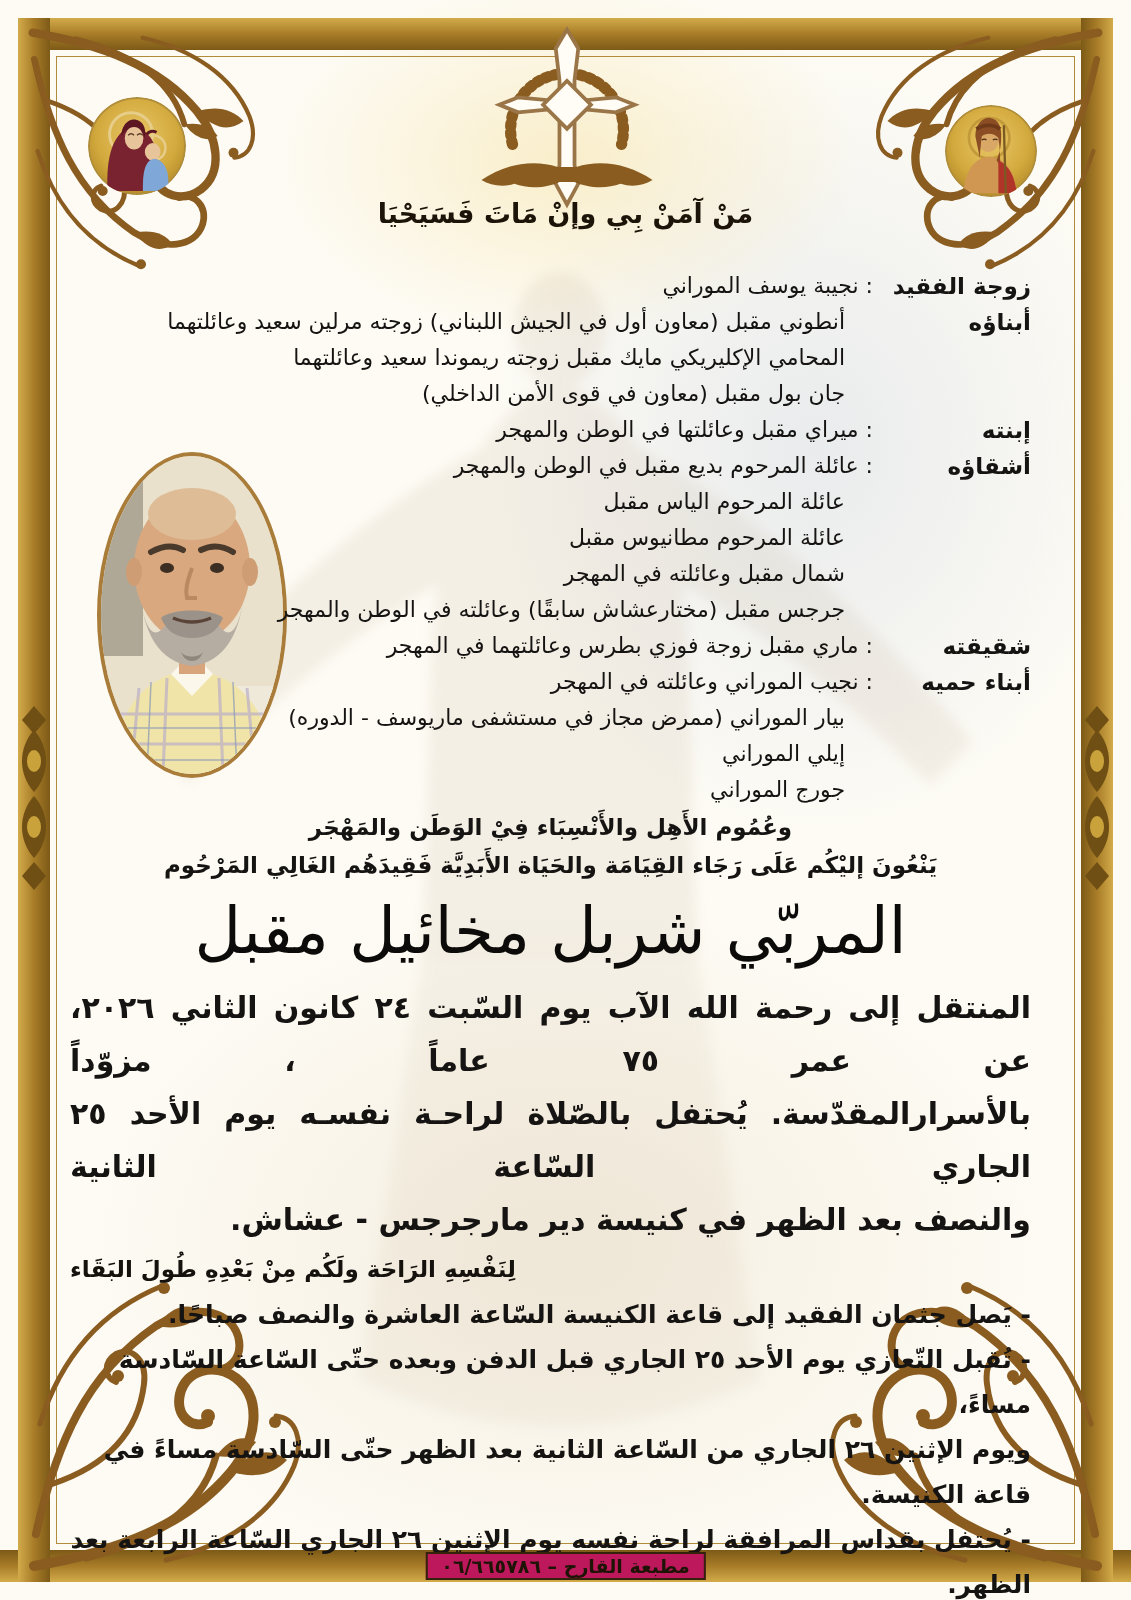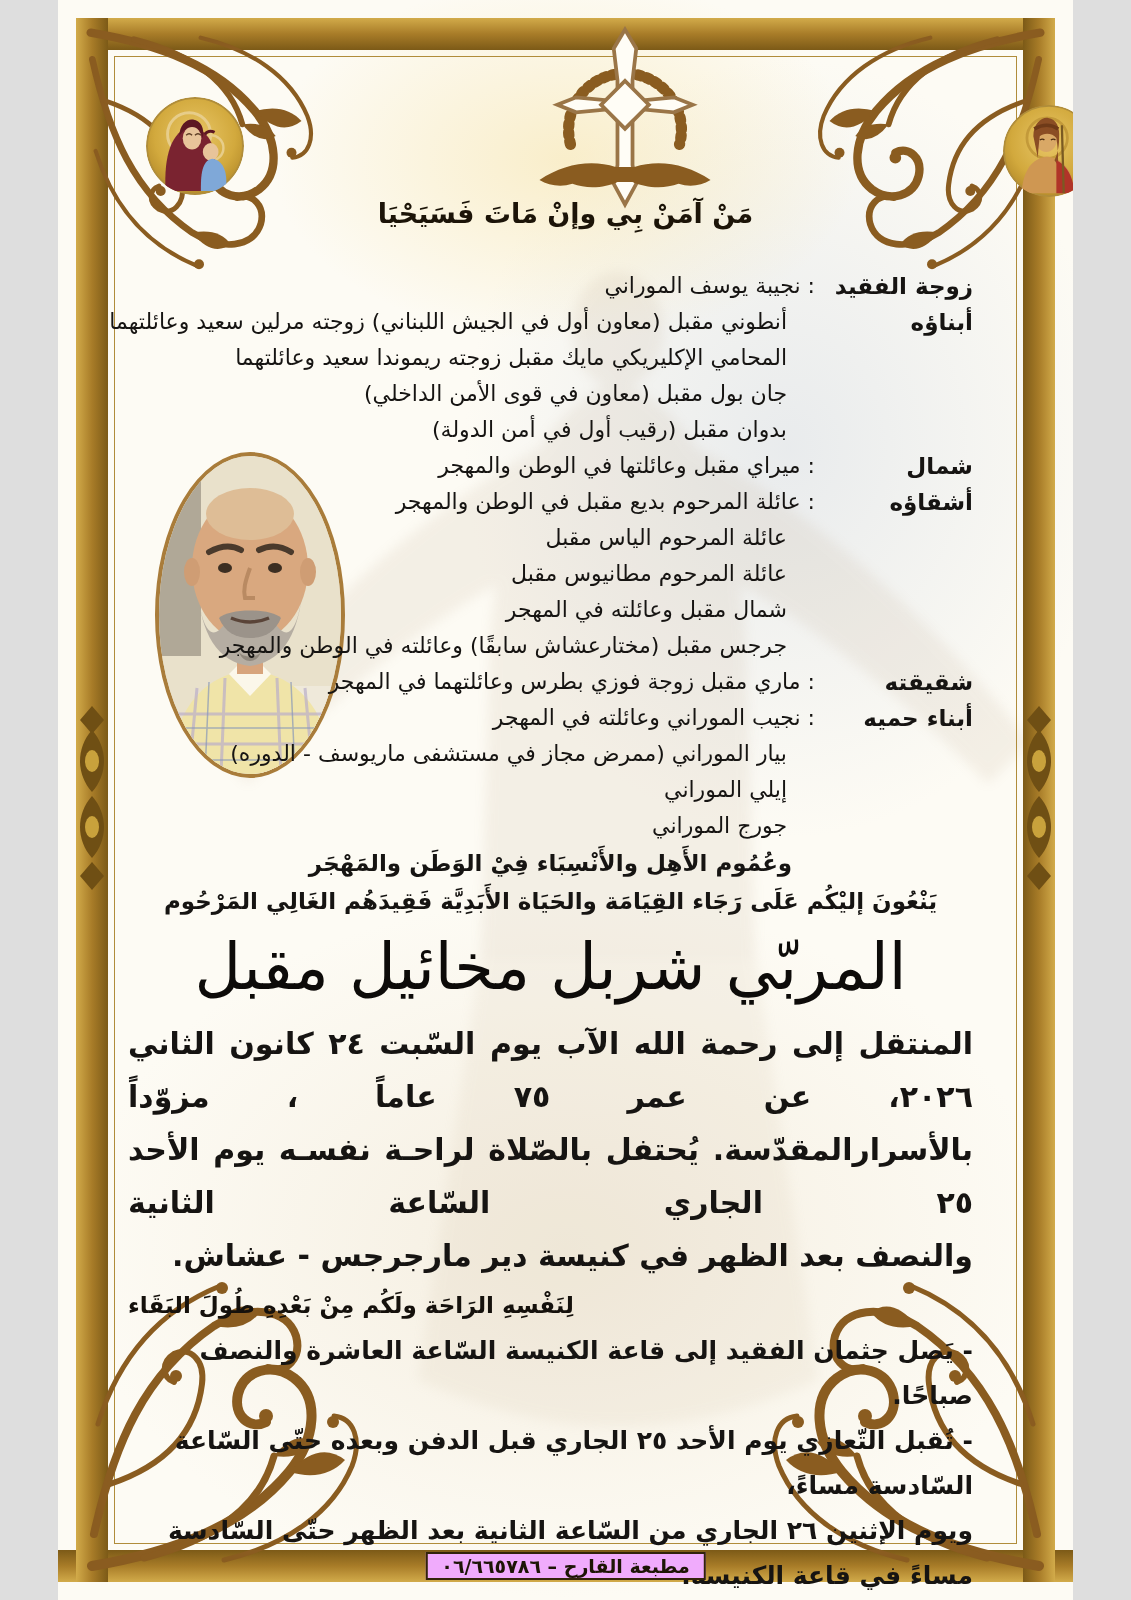--- a/index.html
+++ b/index.html
@@ -1,18 +1,18 @@
 <!DOCTYPE html>
 <html lang="ar" dir="rtl"><head>
 <meta charset="utf-8">
 <style>
   html,body{margin:0;padding:0;background:#dedede;}
   .page{
     position:relative;
-    width:1015px;height:1600px;
+    width:1131px;height:1600px;
     margin:0 auto;
     background:#fdfbf4;
     overflow:hidden;
     font-family:"DejaVu Sans", sans-serif;
     direction:rtl;
     color:#161412;
   }
   
   .bg-glow{
     position:absolute;inset:0;z-index:0;
@@ -68,21 +68,21 @@
   .closing-line{font-weight:bold;font-size:23px;line-height:38px;text-align:center;}
   .big-name{font-weight:normal;font-size:64px;line-height:95px;text-align:center;letter-spacing:0;color:#0d0b09;}
   .ann{margin-top:2px;}
   .ann-line{font-weight:bold;font-size:30px;line-height:53px;text-align:justify;text-align-last:justify;}
   .ann-line.last{text-align:center;text-align-last:right;}
   .cond-verse{font-weight:bold;font-size:23px;line-height:46px;text-align:left;color:#15110c;}
   .note-line{font-weight:bold;font-size:25px;line-height:45px;text-align:right;}
   
   .print-box{
     position:absolute;z-index:6;bottom:20px;left:50%;transform:translateX(-50%);
-    background:#f0abfc;border:2px solid #32230a;
+    background:#be185d;border:2px solid #32230a;
     padding:1px 14px;font-weight:bold;font-size:19px;color:#1d1405;white-space:nowrap;
   }
 </style>
 </head>
 <body>
 
 <div class="page">
 
   <svg width="0" height="0" style="position:absolute">
     <defs>
@@ -234,26 +234,25 @@
         <div class="fam-line">: نجيبة يوسف الموراني</div>
       </div>
     </div>
 
     <div class="fam-row">
       <div class="fam-label">أبناؤه</div>
       <div class="fam-lines">
         <div class="fam-line cont">أنطوني مقبل (معاون أول في الجيش اللبناني) زوجته مرلين سعيد وعائلتهما</div>
         <div class="fam-line cont">المحامي الإكليريكي مايك مقبل زوجته ريموندا سعيد وعائلتهما</div>
         <div class="fam-line cont">جان بول مقبل (معاون في قوى الأمن الداخلي)</div>
-        <div class="fam-line cont">بدوان مقبل (رقيب أول في أمن الدولة)</div>
-      </div>
-    </div>
-
-    <div class="fam-row">
-      <div class="fam-label">شمال</div>
+      </div>
+    </div>
+
+    <div class="fam-row">
+      <div class="fam-label">إبنته</div>
       <div class="fam-lines">
         <div class="fam-line">: ميراي مقبل وعائلتها في الوطن والمهجر</div>
       </div>
     </div>
 
     <div class="fam-row">
       <div class="fam-label">أشقاؤه</div>
       <div class="fam-lines">
         <div class="fam-line">: عائلة المرحوم بديع مقبل في الوطن والمهجر</div>
         <div class="fam-line cont">عائلة المرحوم الياس مقبل</div>

